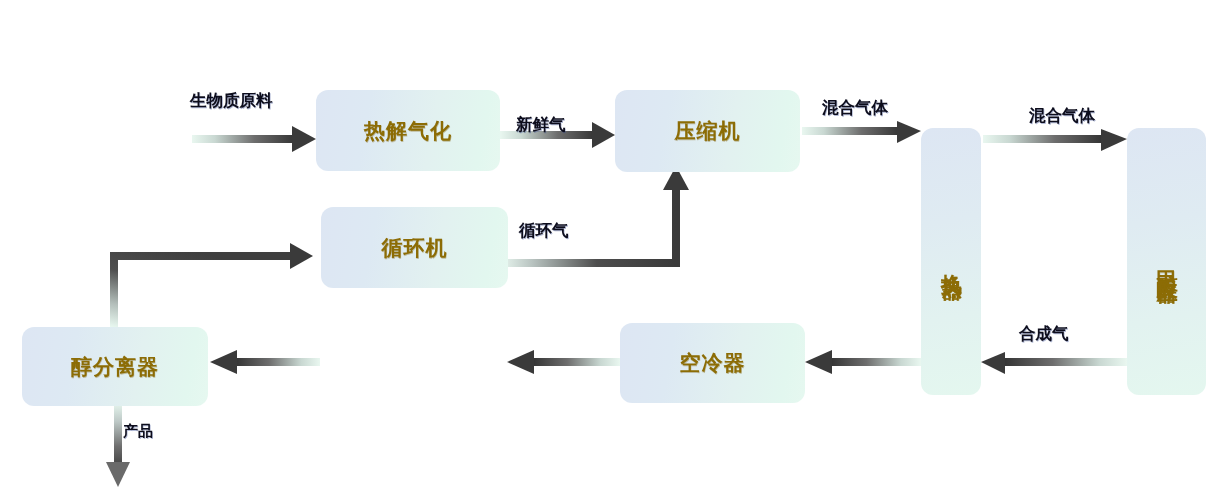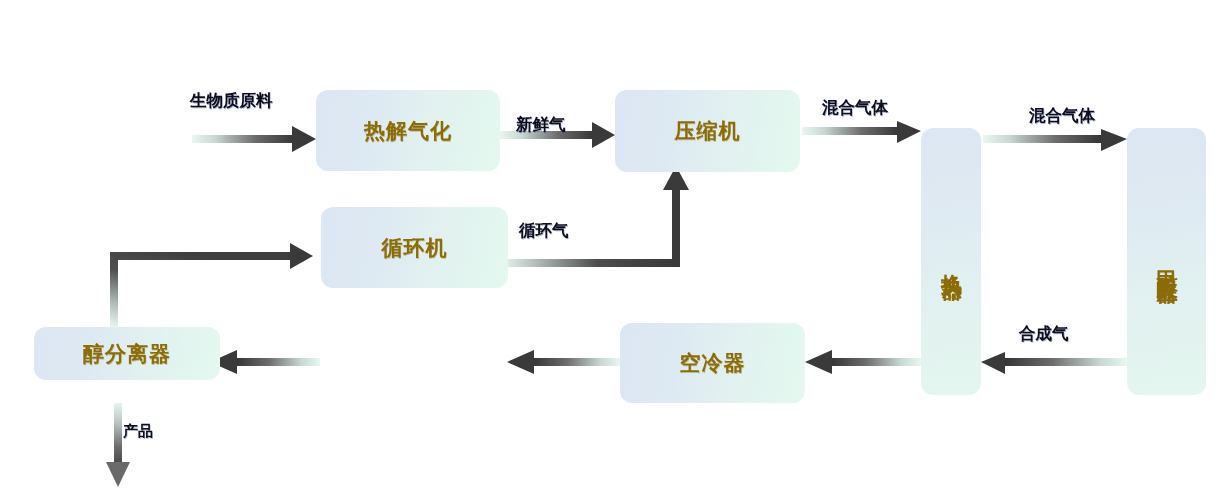--- a/index.html
+++ b/index.html
@@ -182,21 +182,21 @@
   </div>
 
   <div class="unit-box vertical" style="left:1127px; top:128px; width:79px; height:267px;">
     <span class="unit-label">甲醇反应器</span>
   </div>
 
   <div class="unit-box" style="left:313px; top:207px; width:187px; height:81px;margin-left:8px;">
     <span class="unit-label">循环机</span>
   </div>
 
-  <div class="unit-box" style="left:34px; top:327px; width:186px; height:53px;align-items:center;">
+  <div class="unit-box" style="left:22px; top:327px; width:186px; height:79px;align-items:center;">
     <span class="unit-label">醇分离器</span>
   </div>
 
 
   <div class="unit-box" style="left:620px; top:323px; width:185px; height:80px;">
     <span class="unit-label">空冷器</span>
   </div>
 
   <div class="stream-label" style="left:190px; top:90px;">生物质原料</div>
 

